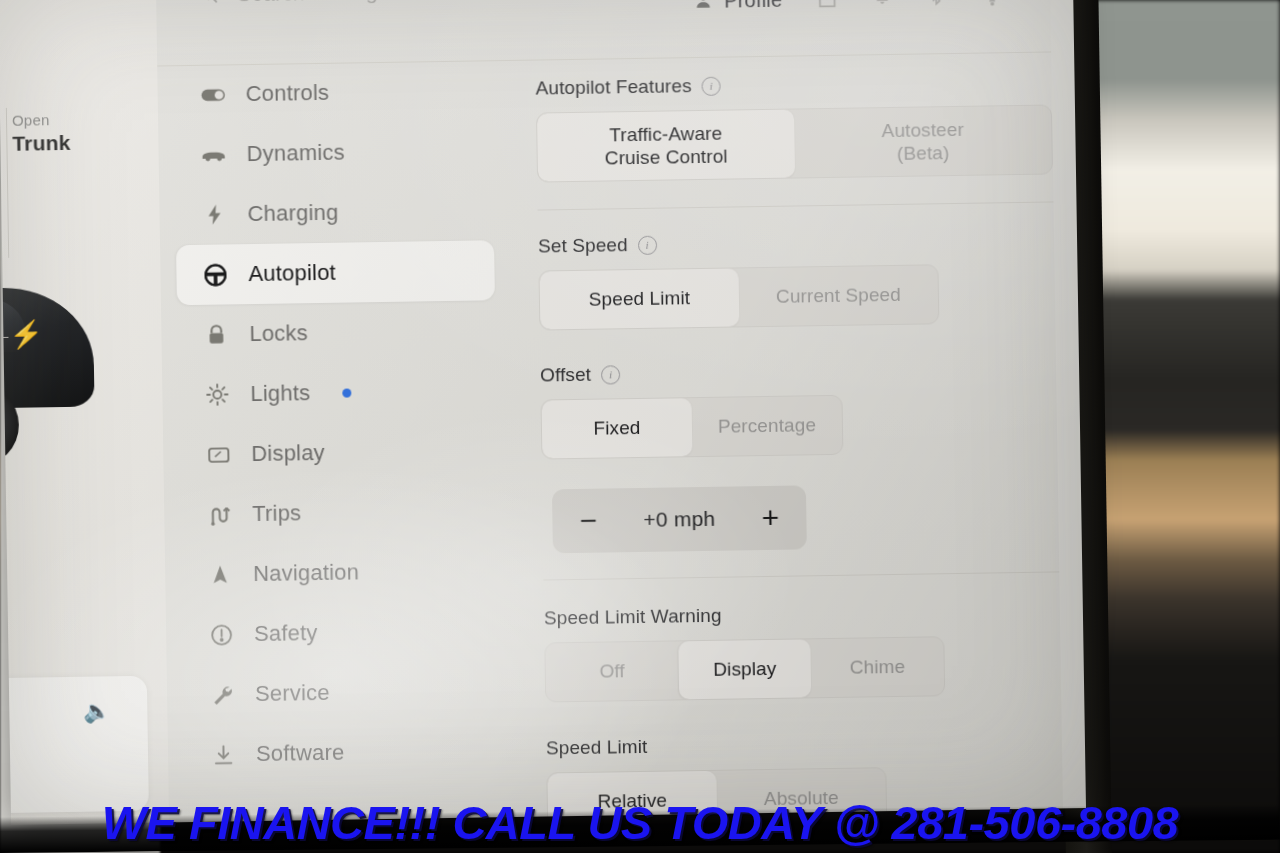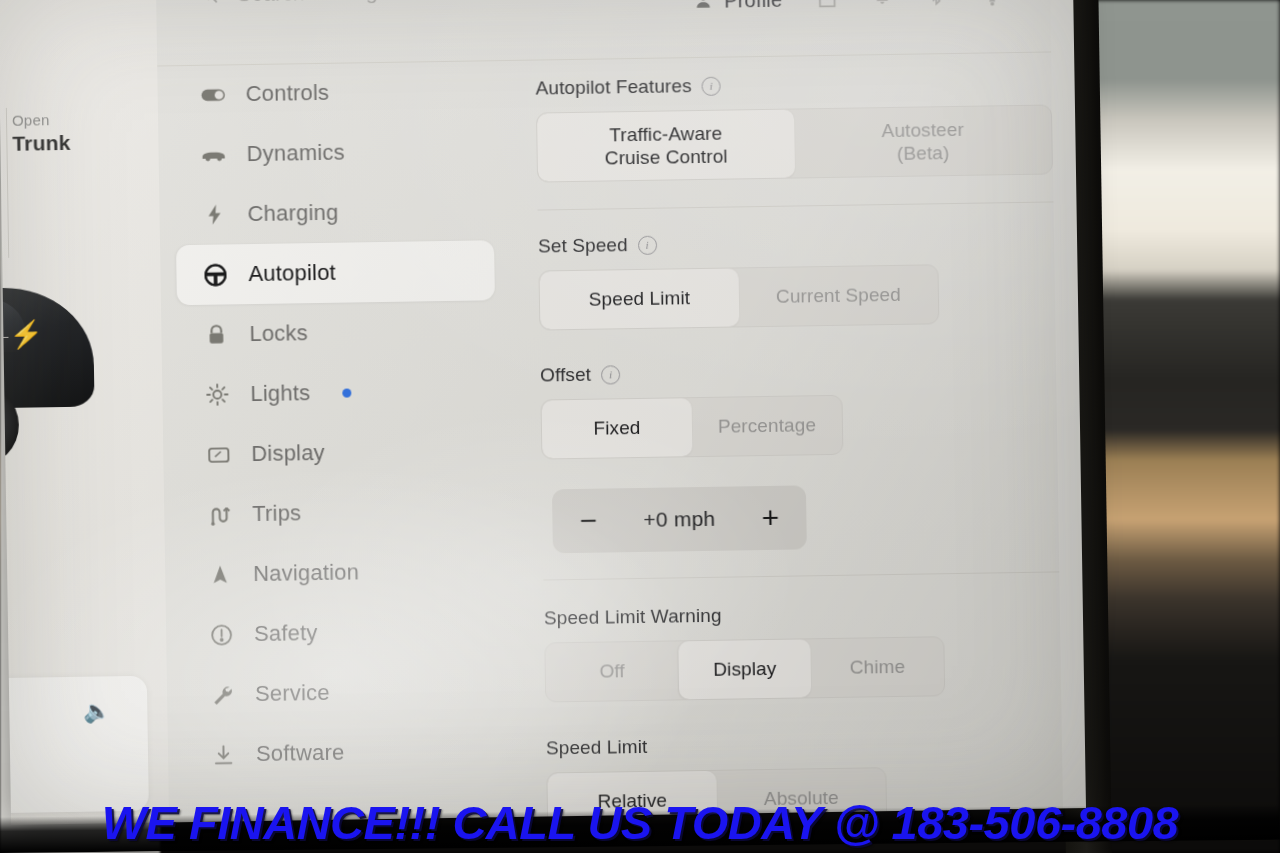--- a/index.html
+++ b/index.html
@@ -712,16 +712,16 @@
 
       </div>
     </div>
 
     <div class="glare"></div>
     <div class="vignette"></div>
   </div>
 
   <div class="banner-strip"></div>
   <div class="banner">
-    <span class="banner-text">WE FINANCE!!! CALL US TODAY @ 183-506-8808</span>
+    <span class="banner-text">WE FINANCE!!! CALL US TODAY @ 281-506-8808</span>
   </div>
 
 </div>
 
 </body></html>

